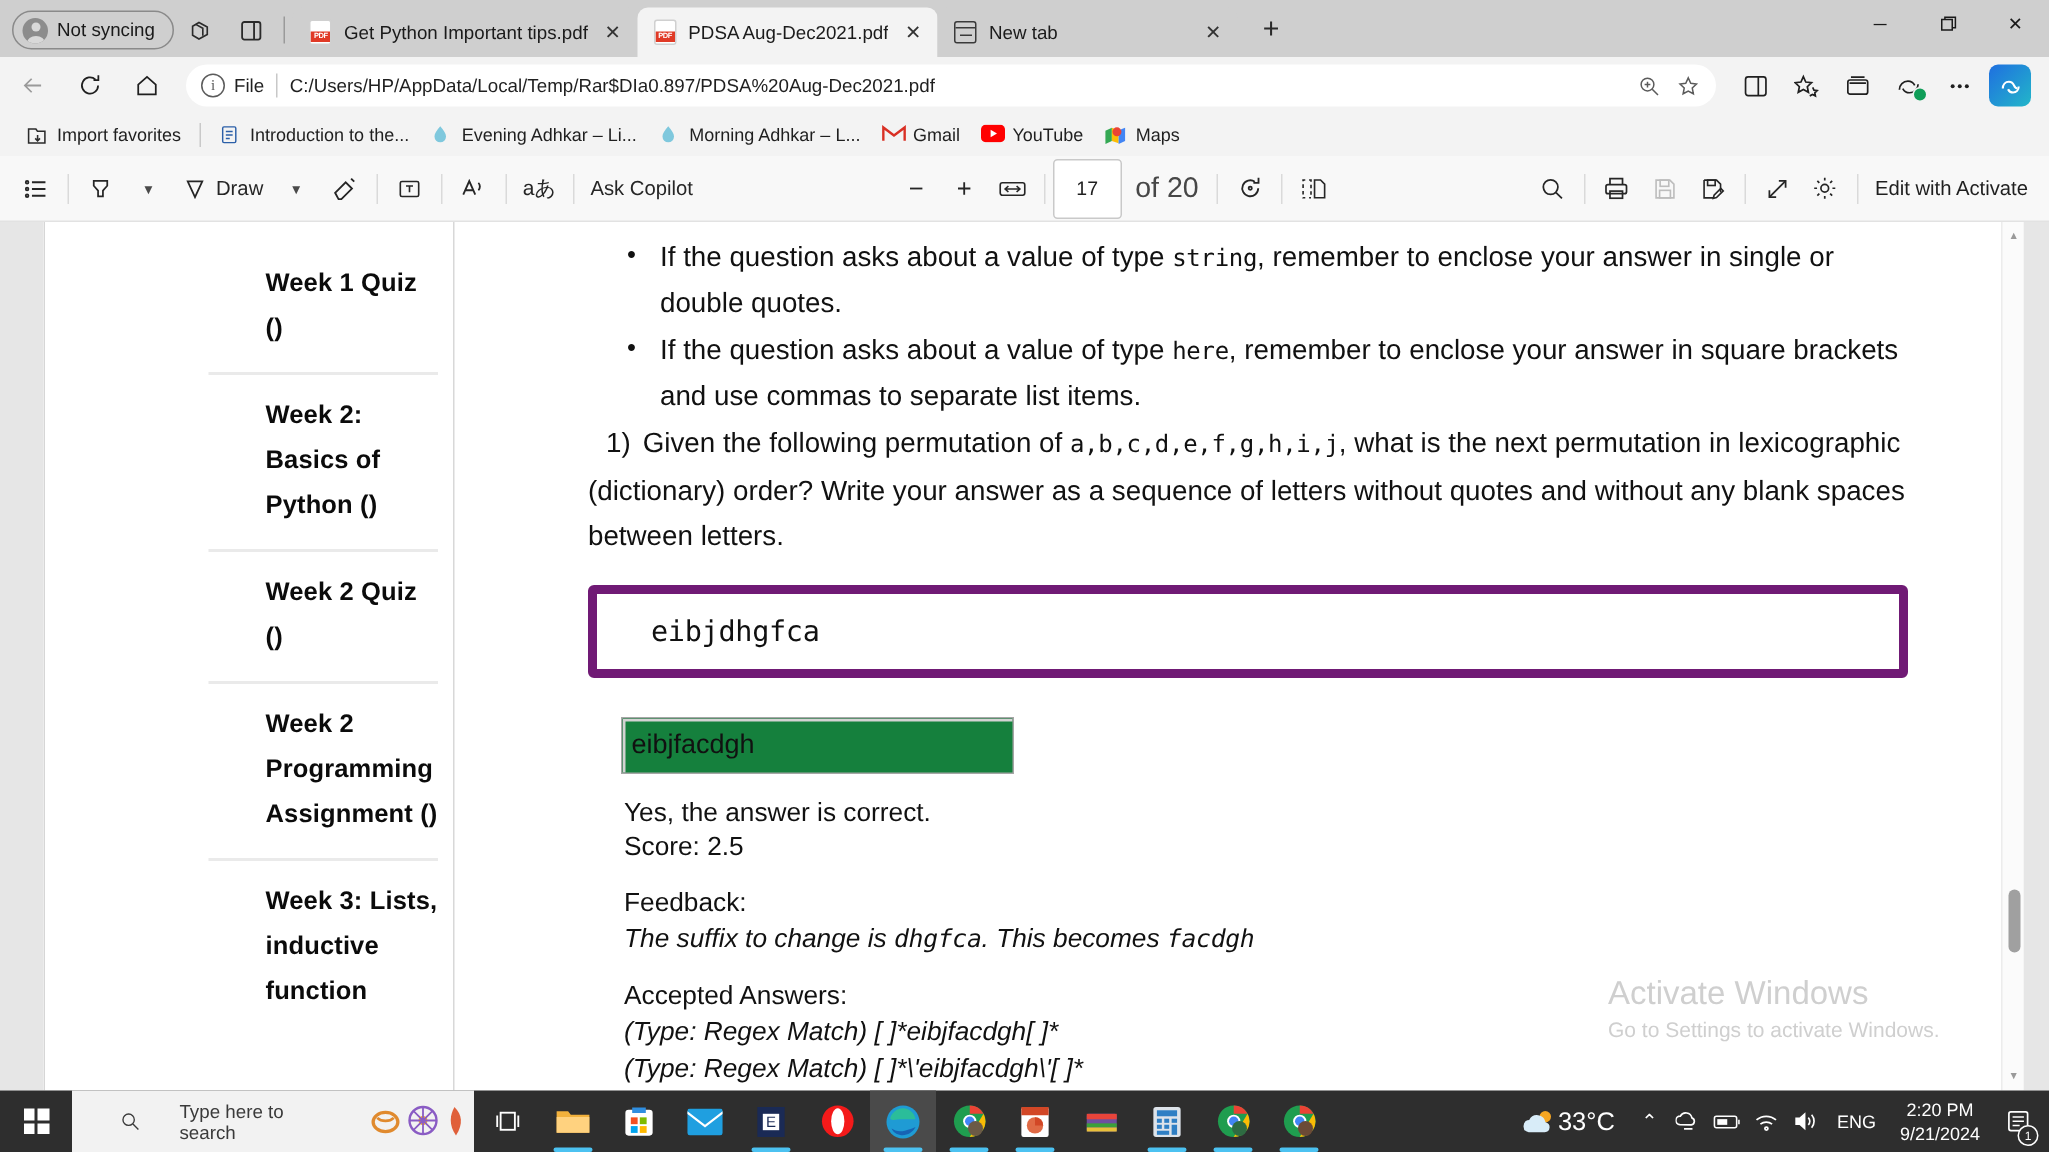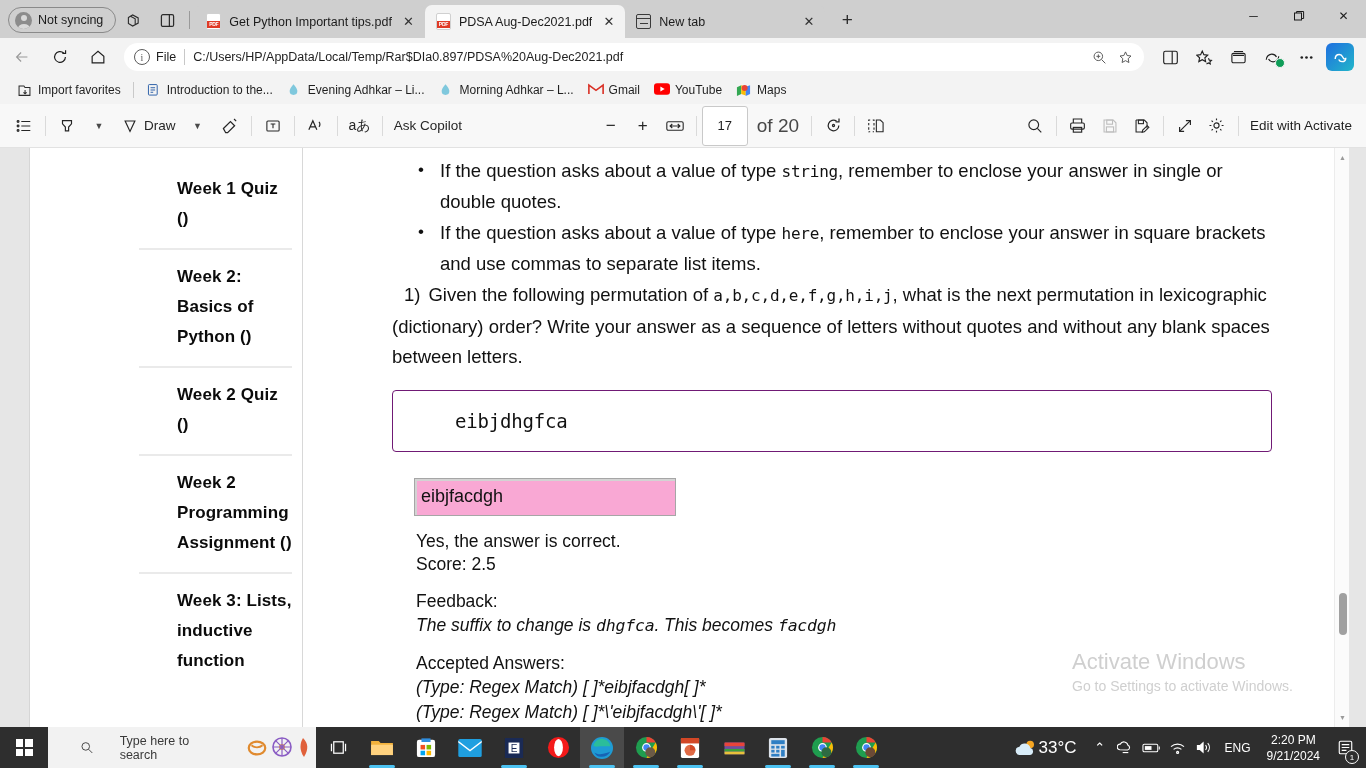--- a/index.html
+++ b/index.html
@@ -233,30 +233,30 @@
   code, .mono {
     font-family: "DejaVu Sans Mono", monospace;
     font-size: 16px; letter-spacing: -.2px;
   }
   .qpara {
     font-size: 18.5px; line-height: 30.5px; color: #111;
   }
   .qnum { margin-left: 12px; margin-right: 8px; }
   .permbox {
     margin-top: 17px; margin-left: 0; width: 880px; height: 62px;
-    border: 1px solid #701a75; border-radius: 4px;
-    display: flex; align-items: center; padding-left: 62px;
+    border: 6px solid #701a75; border-radius: 4px;
+    display: flex; align-items: center; padding-left: 36px;
   }
   .permbox .mono { font-size: 19px; color: #111; }
   .answer-wrap { margin-top: 26px; }
   .answer-box {
     width: 262px; height: 38px;
     border: 1px solid #a6a6a6;
     box-shadow: inset 0 2px 0 0 #d3d3d3, inset 2px 0 0 0 #d3d3d3;
-    background: #f9a8d4;
+    background: #15803d;
     display: flex; align-items: center; padding-left: 6px;
     font-size: 18px; color: #111;
     margin-left: 22px;
   }
   .res { margin-left: 24px; }
   .res .line { font-size: 17.5px; line-height: 23px; color: #111; }
   .res .gap { height: 14px; }
   .res .ital { font-style: italic; font-size: 17.5px; line-height: 25px; }
   .res .ital .mono { font-style: italic; font-size: 16.5px; }
 

